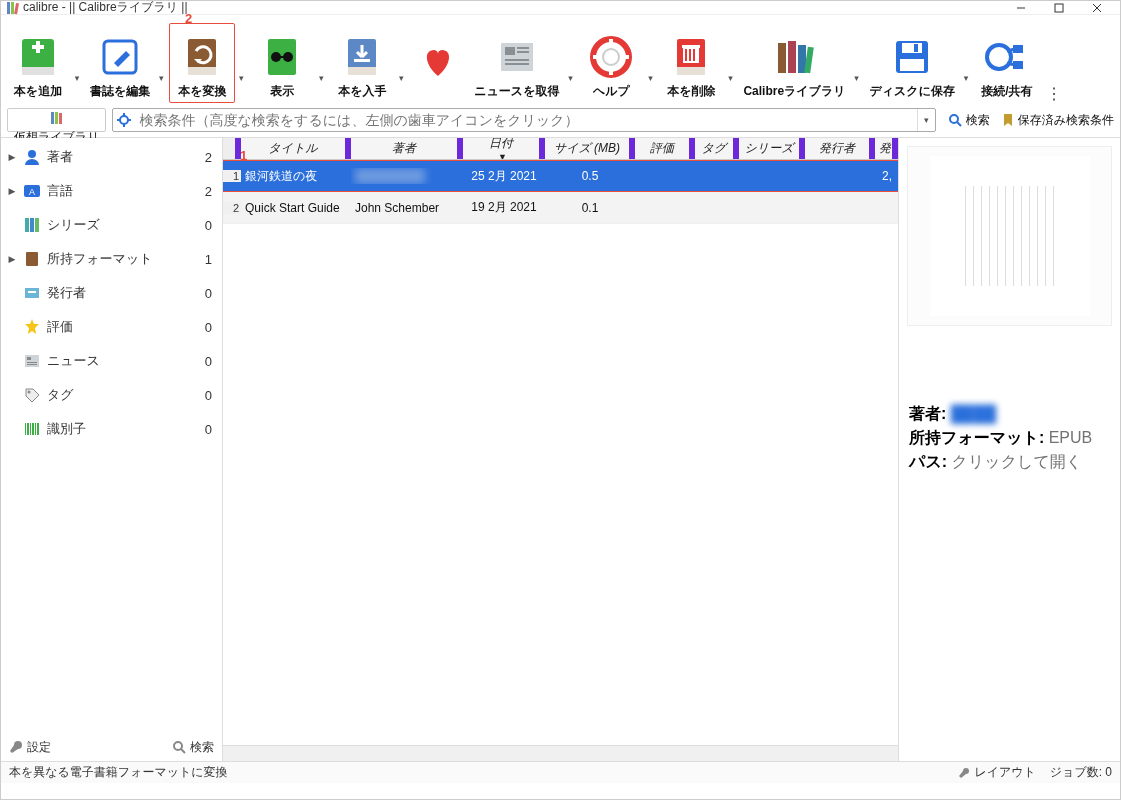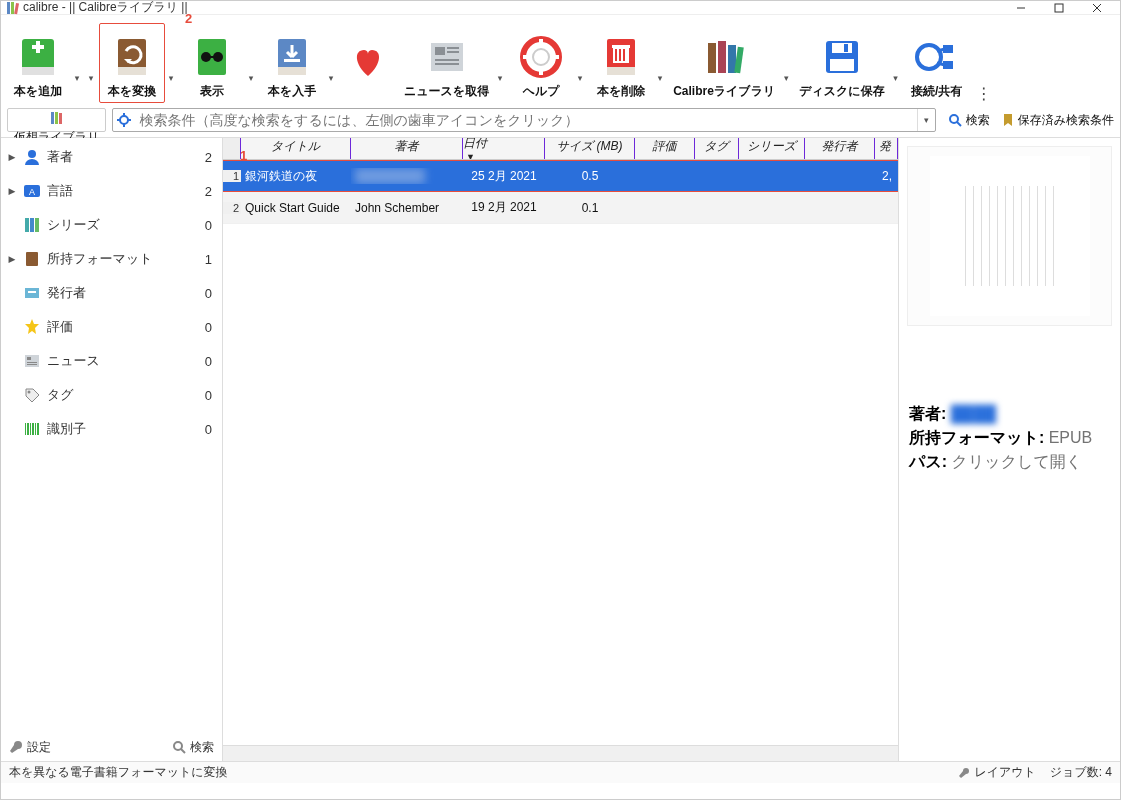--- a/index.html
+++ b/index.html
@@ -37,21 +37,21 @@
   .srow { display:flex; align-items:center; height:34px; padding:0 6px; gap:6px; }
   .srow .expander { width:10px; color:#555; font-size:9px; text-align:center; }
   .srow .sicon { width:18px; height:18px; display:flex; align-items:center; justify-content:center; }
   .srow .slabel { flex:1; font-size:13px; color:#333; }
   .srow .scount { width:20px; text-align:right; color:#333; font-size:13px; padding-right:4px; }
   .side-bottom { display:flex; align-items:center; justify-content:space-between; padding:4px 8px; height:28px; }
   .sidebtn { display:flex; align-items:center; gap:4px; color:#333; }
   
   .tablepane { flex:1; display:flex; flex-direction:column; background:#fff; min-width:0; }
   .thead { display:flex; height:22px; background:#f5f5f5; border-bottom:1px solid #ccc; font-style:italic; color:#222; }
-  .th { border-right:1px solid #6d28d9; display:flex; align-items:flex-start; justify-content:center; font-size:12px; overflow:hidden; }
+  .th { border-right:6px solid #6d28d9; display:flex; align-items:center; justify-content:center; font-size:12px; overflow:hidden; }
   .tbody { flex:1; background:#fff; position:relative; }
   .trow { display:flex; height:32px; align-items:center; border-bottom:1px solid #f0f0f0; }
   .trow.sel { background:#2a6fdb; color:#fff; border-top:1px solid #e74c3c; border-bottom:1px solid #e74c3c;}
   .trow.alt { background:#f3f3f3; }
   .td { display:flex; align-items:center; padding:0 4px; overflow:hidden; white-space:nowrap; }
   .rownum { width:18px; justify-content:flex-end; background:#f0f0f0; color:#333; font-size:11px; padding-right:2px;}
   .trow.sel .rownum { background:#f0f0f0; color:#333; }
   .col-title { width:110px; }
   .col-author { width:112px; }
   .col-date { width:82px;flex-direction:column; }
@@ -124,20 +124,29 @@
             <rect x="22" y="8" width="4" height="12" fill="#fff"></rect>
             <rect x="8" y="34" width="32" height="8" fill="#e0e0e0"></rect>
           </svg>
       </span>
       <span class="tlabel">本を追加</span>
     </div>
     <div class="tdrop">▾</div>
   </div>
 
   <div class="tbtn-wrap">
+    <div class="tbtn">
+      <span class="ticon">
+        <svg width="48" height="48">
+            <rect x="8" y="8" width="32" height="32" rx="4" fill="none" stroke="#2a6fdb" stroke-width="3"></rect>
+            <path d="M18 30 L30 18 L34 22 L22 34 Z" fill="#2a6fdb"></path>
+          </svg>
+      </span>
+      <span class="tlabel">書誌を編集</span>
+    </div>
     <div class="tdrop">▾</div>
   </div>
 
   <div class="tbtn-wrap">
     <div class="tbtn highlight">
       <span class="ticon">
         <svg width="48" height="48">
             <rect x="10" y="6" width="28" height="36" rx="2" fill="#8a5a32"></rect>
             <rect x="10" y="34" width="28" height="8" fill="#e6e0d6"></rect>
             <path d="M18 18 a8 8 0 1 1 2 10" fill="none" stroke="#fff" stroke-width="3"></path>
@@ -575,15 +584,15 @@
   <span class="spacer"></span>
   <span class="sitem">
     <span>
         <svg width="12" height="12">
           <path d="M8 1 a3 3 0 0 1 0 6 l-5 4 l-2 -2 l4 -5 a3 3 0 0 1 3 -3 Z" fill="#888"></path>
         </svg>
       </span>
     <span>レイアウト</span>
   </span>
   <span class="sitem">
-    <span>ジョブ数: 4</span>
+    <span>ジョブ数: 0</span>
   </span>
 </div>
 
 </body></html>

